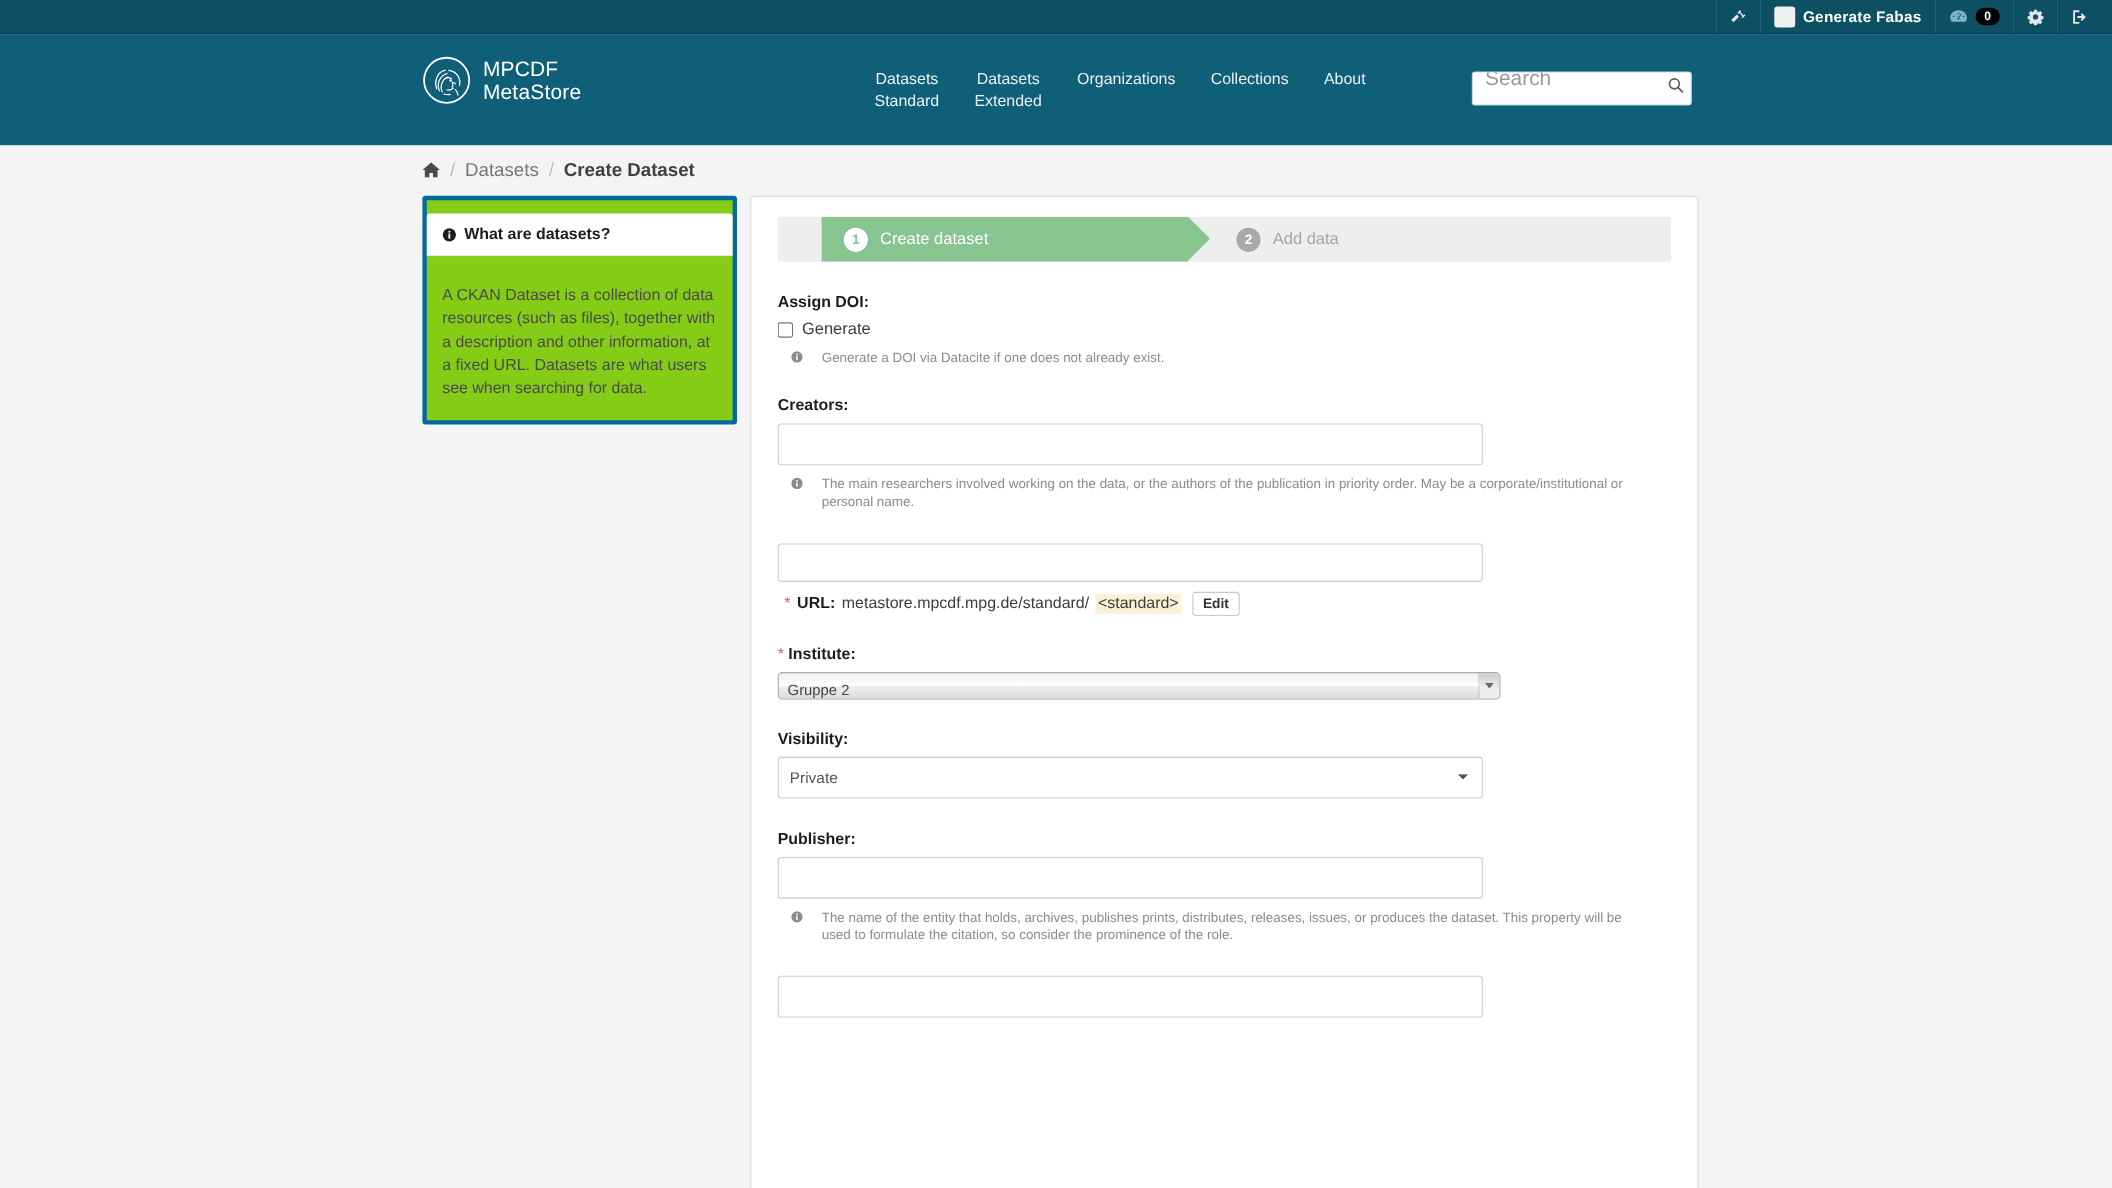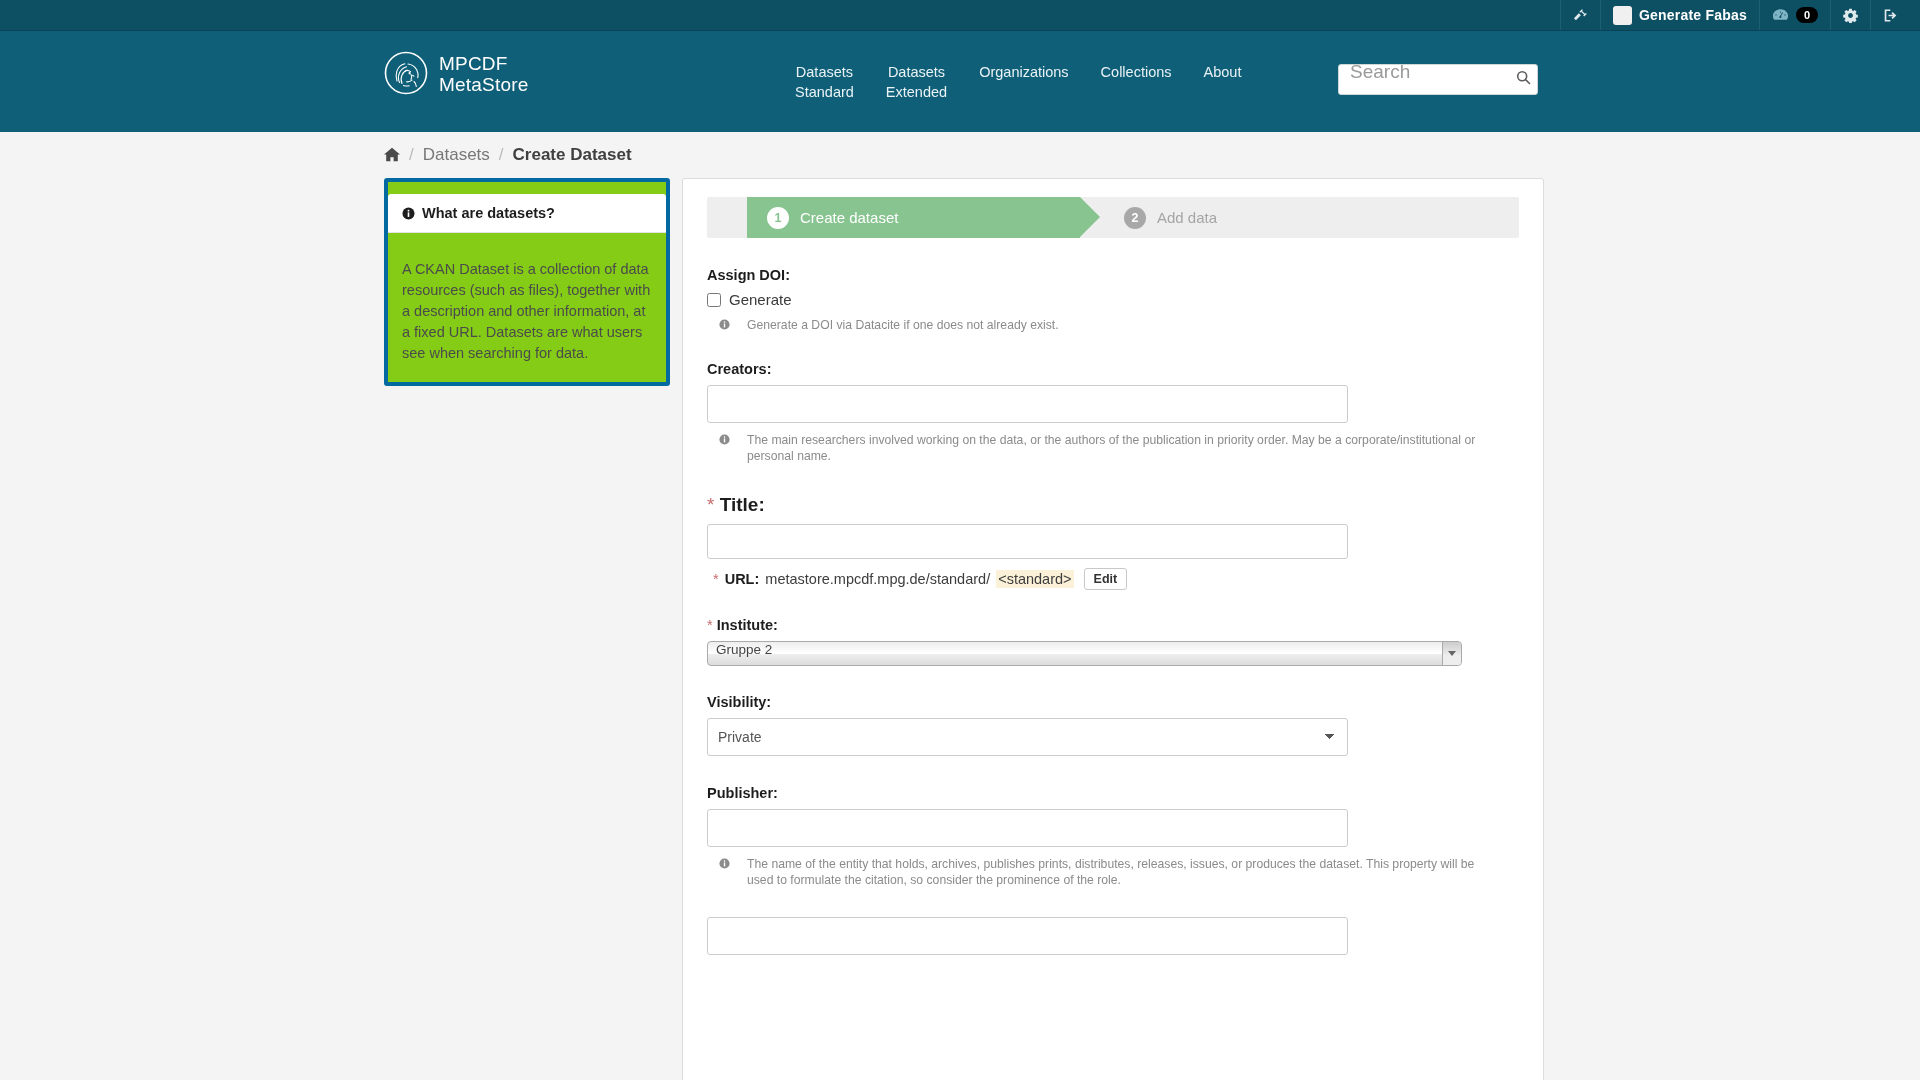--- a/index.html
+++ b/index.html
@@ -305,27 +305,27 @@
     font-size: 12.5px;
     font-weight: bold;
     color: #333;
     cursor: pointer;
     font-family: "Liberation Sans", sans-serif;
     margin-left: 4px;
   }
 
   
   .select2 {
-    width: 755px;
+    width: 657px;
     height: 25px;
     border: 1px solid #aaa;
     border-radius: 4px;
     background: linear-gradient(to bottom, #eee 0%, #fff 50%, #eee 52%, #ddd 100%);
     display: flex;
-    align-items: flex-start;
+    align-items: flex-end;
     position: relative;
     cursor: pointer;
   }
   .select2 .s2-text {
     padding-left: 8px;
     font-size: 13.5px;
     color: #444;
     flex: 1;
   }
   .select2 .s2-arrow {
@@ -524,24 +524,20 @@
               <circle cx="8" cy="8" r="7.4"></circle>
                 <rect x="7" y="6.6" width="2" height="5.6" fill="#fff"></rect>
                 <rect x="7" y="3.5" width="2" height="2" fill="#fff"></rect>
             </svg>
           </span>
           <span>The main researchers involved working on the data, or the authors of the publication in priority order. May be a corporate/institutional or personal name.</span>
         </div>
       </div>
 
       <div class="form-group" style="padding-top:30px;">
-        <label class="control-label large">
-          <span class="req">*</span>
-          <span>Title:</span>
-        </label>
         <input class="form-control" type="text" style="height: 35px;">
         <div class="url-row">
           <span class="req">*</span>
           <span class="lbl">URL:</span>
           <span>metastore.mpcdf.mpg.de/standard/</span>
             <span class="url-slug">&lt;standard&gt;</span>
           <button type="button" class="btn-edit">Edit</button>
         </div>
       </div>
 

